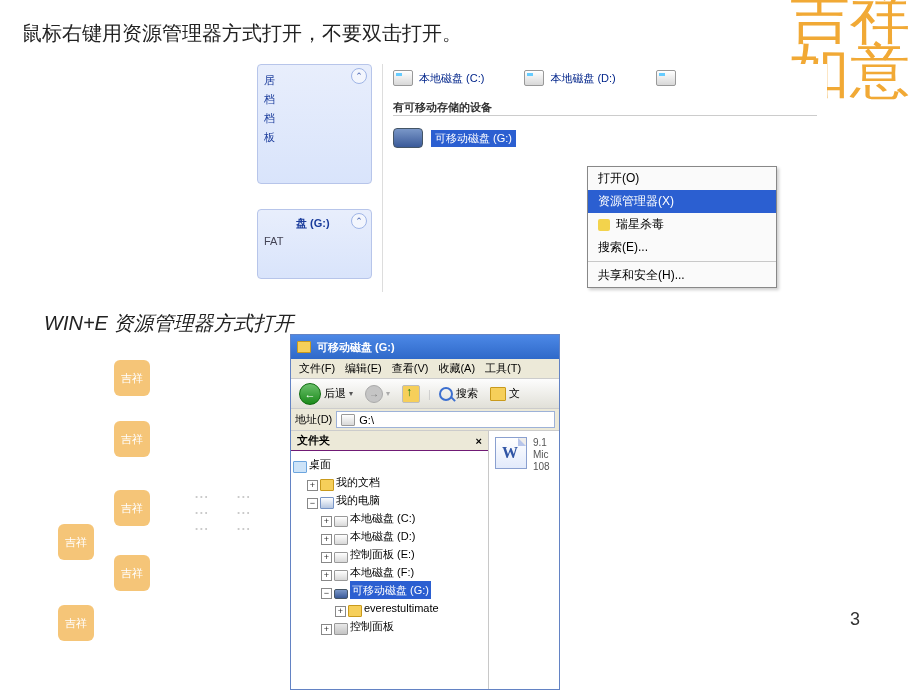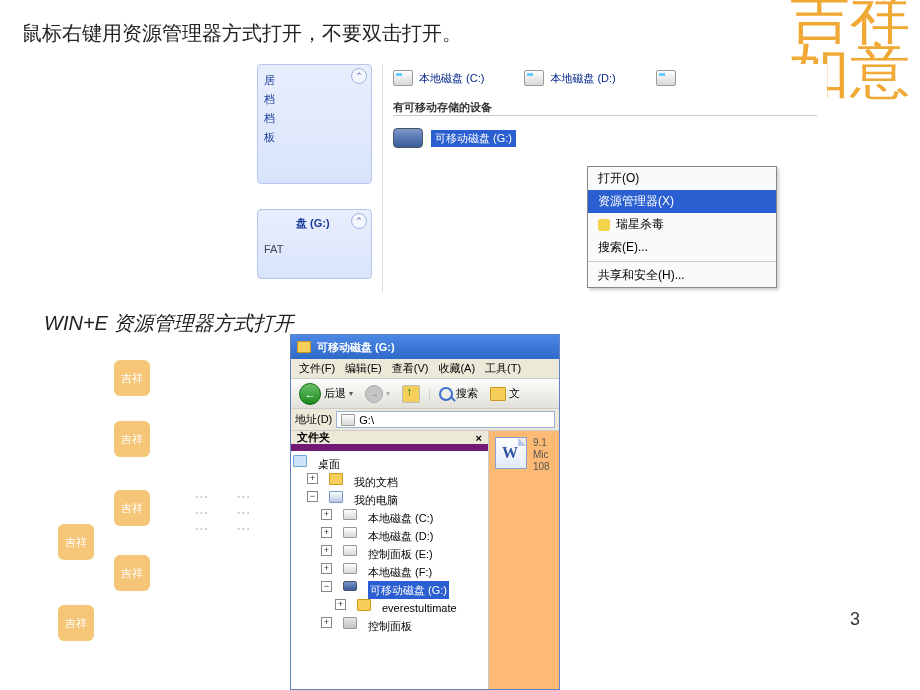--- a/index.html
+++ b/index.html
@@ -15,21 +15,21 @@
 
   
   .fig1 { position: absolute; left: 257px; top: 64px; width: 570px; height: 228px; }
   .fig1 .col-left { position: absolute; left: 0; top: 0; width: 115px; height: 228px; }
   .panel { background: linear-gradient(#e8eefc, #d9e4fb); border: 1px solid #b7c5ea; border-radius: 4px; position: relative; font-size: 11px; color: #1a3b9b; }
   .panel .collapse { position: absolute; right: 4px; top: 3px; width: 16px; height: 16px; border: 1px solid #9fb5e6; border-radius: 50%; background: #f3f6fd; display: flex; align-items: center; justify-content: center; font-size: 9px; color: #4560b0; }
   .panel1 { left: 0; top: 0; width: 115px; height: 120px; position: absolute; padding: 4px 6px; }
   .panel1 .line { margin-top: 4px; }
   .panel2 { left: 0; top: 145px; width: 115px; height: 70px; position: absolute; padding: 6px; }
   .panel2 .det-title { font-weight: bold; margin-left: 32px; }
-  .panel2 .det-line { color: #445; margin-top: 12px; }
+  .panel2 .det-line { color: #445; margin-top: 4px; }
 
   .fig1 .col-right { position: absolute; left: 125px; top: 0; width: 445px; height: 228px; border-left: 1px solid #ddd; background: #fff; padding: 6px 10px; font-size: 11px; }
   .disk-row { display: flex; align-items: center; gap: 40px; }
   .disk-item { display: flex; align-items: center; gap: 6px; color: #00248a; white-space: nowrap; }
   .disk-icon { width: 20px; height: 16px; border: 1px solid #999; border-radius: 2px; background: linear-gradient(#fff,#d8d8d8); position: relative; }
   .disk-icon::after { content: ""; position: absolute; left: 2px; top: 2px; width: 6px; height: 3px; background: #6cf; }
   .section-head { font-weight: bold; color: #333; margin-top: 14px; border-bottom: 1px solid #ccc; }
   .rem-disk { display: flex; align-items: center; gap: 8px; margin-top: 12px; }
   .rem-icon { width: 30px; height: 20px; background: linear-gradient(#7a97c8,#3a5a99); border-radius: 4px; border: 1px solid #456; }
   .rem-label { background: #2b5fd1; color: #fff; padding: 1px 4px; font-size: 11px; }
@@ -56,38 +56,38 @@
   .search-ico { width: 14px; height: 14px; border: 2px solid #3c6fcf; border-radius: 50%; position: relative; }
   .search-ico::after { content: ""; position: absolute; width: 6px; height: 2px; background: #3c6fcf; right: -5px; bottom: -1px; transform: rotate(45deg); }
   .folders-ico { width: 16px; height: 14px; background: #f6cf5a; border: 1px solid #c99a1c; border-radius: 1px; position: relative; }
 
   .addrbar { height: 22px; background: #ece9d8; display: flex; align-items: center; padding: 0 4px; gap: 4px; border-bottom: 1px solid #ccc; }
   .addr-input { flex: 1; background: #fff; border: 1px solid #9db2d8; height: 17px; display: flex; align-items: center; padding: 0 4px; gap: 4px; }
   .addr-input .disk-sm { width: 14px; height: 12px; border: 1px solid #999; background: linear-gradient(#fff,#d8d8d8); border-radius: 1px; }
 
   .body-row { display: flex; height: calc(100% - 96px); }
   .tree-pane { width: 198px; background: #fff; border-right: 1px solid #c8c8c8; }
-  .tree-head { background: #ece9d8; height: 20px; display: flex; align-items: center; justify-content: space-between; padding: 0 6px; border-bottom: 7px solid #701a75; font-weight: bold; }
+  .tree-head { background: #ece9d8; height: 20px; display: flex; align-items: center; justify-content: space-between; padding: 0 6px; border-bottom: 1px solid #701a75; font-weight: bold; }
   .tree-head .x { font-family: Arial; }
   .tree { padding: 4px 2px; font-size: 11px; line-height: 18px; }
-  .node { display: flex; align-items: flex-start; gap: 11px; white-space: nowrap; }
+  .node { display: flex; align-items: flex-end; gap: 2px; white-space: nowrap; }
   .exp { width: 11px; height: 11px; border: 1px solid #888; font-size: 9px; line-height: 9px; text-align: center; background: #fff; color: #333; flex: 0 0 11px; }
   .i-desk { width: 14px; height: 12px; background: #cde3f8; border: 1px solid #6ca5de; border-radius: 1px; flex: 0 0 14px; }
   .i-docs { width: 14px; height: 12px; background: #f6cf5a; border: 1px solid #c99a1c; border-radius: 1px; flex: 0 0 14px; }
   .i-pc { width: 14px; height: 12px; background: linear-gradient(#fff,#b6c6e0); border: 1px solid #7794c6; border-radius: 1px; flex: 0 0 14px; }
   .i-hd { width: 14px; height: 11px; background: linear-gradient(#fff,#d8d8d8); border: 1px solid #999; border-radius: 1px; flex: 0 0 14px; }
   .i-rem { width: 14px; height: 10px; background: linear-gradient(#7a97c8,#3a5a99); border-radius: 2px; border: 1px solid #456; flex: 0 0 14px; }
   .i-fold { width: 14px; height: 12px; background: #f6cf5a; border: 1px solid #c99a1c; border-radius: 1px; flex: 0 0 14px; }
   .i-cp { width: 14px; height: 12px; background: linear-gradient(#e8e8e8,#c4c4c4); border: 1px solid #999; border-radius: 1px; flex: 0 0 14px; }
   .sel-node { background: #2b5fd1; color: #fff; padding: 0 2px; }
   .ind1 { margin-left: 14px; }
   .ind2 { margin-left: 28px; }
   .ind3 { margin-left: 42px; }
 
-  .files-pane { flex: 1; background: #fdba74; padding: 6px; overflow: hidden; }
+  .files-pane { flex: 1; background: #ffffff; padding: 6px; overflow: hidden; }
   .file-item { display: flex; gap: 6px; }
   .word-ico { width: 32px; height: 32px; border: 1px solid #8aa0d0; background: linear-gradient(#fff,#e2eafb); position: relative; }
   .word-ico::before { content: ""; position: absolute; right: 0; top: 0; border-width: 0 8px 8px 0; border-style: solid; border-color: #efedea #efedea #b7c5ea #b7c5ea; }
   .word-ico::after { content: "W"; position: absolute; left: 6px; top: 6px; color: #3055a5; font-weight: bold; font-family: "Times New Roman", serif; font-size: 16px; }
   .file-meta { font-size: 10px; color: #555; line-height: 12px; }
   .vdots { position: absolute; font-size: 14px; letter-spacing: 2px; color: #bbb; writing-mode: vertical-rl; }
 </style>
 </head>
 <body>
 

